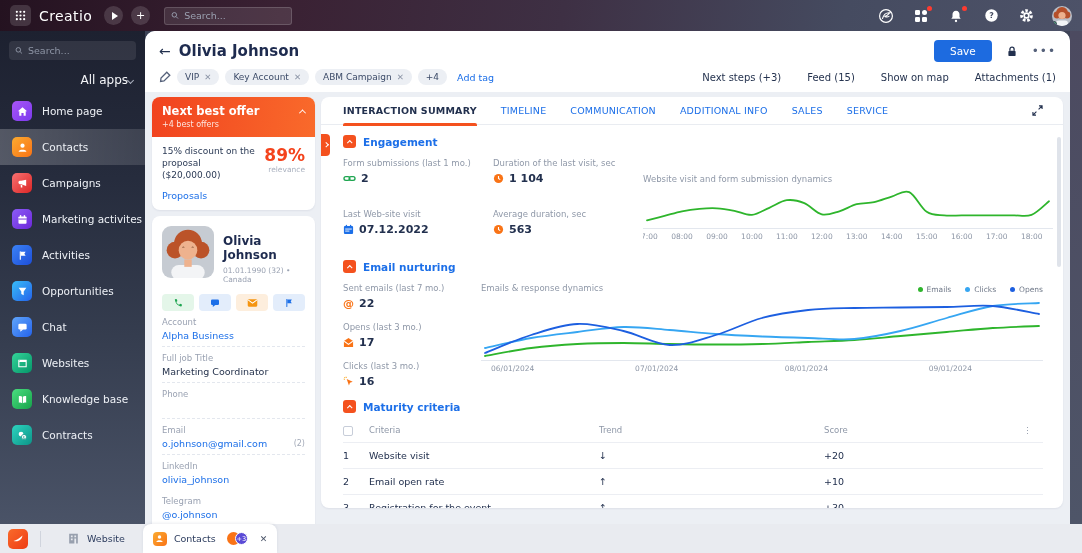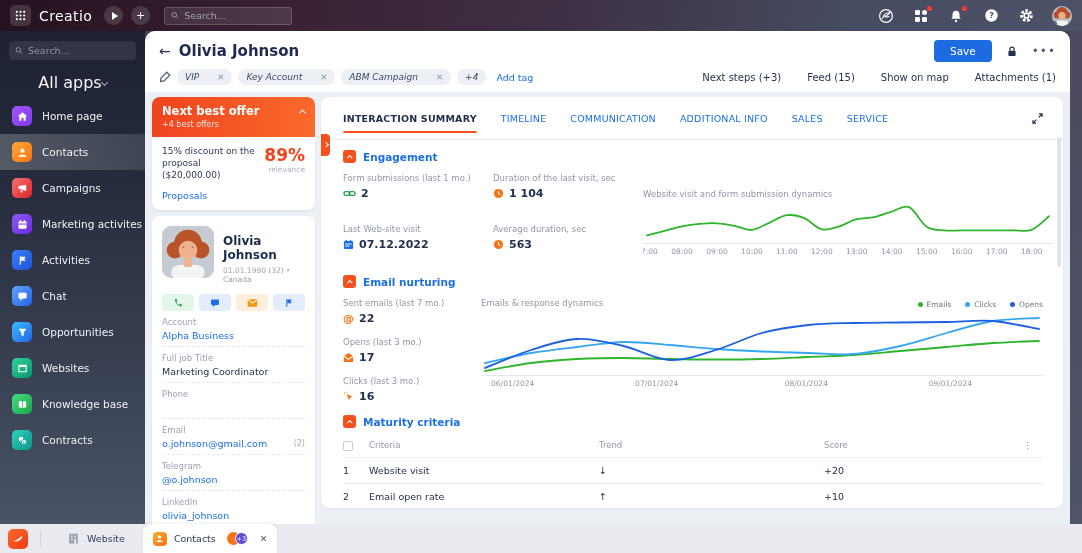--- a/index.html
+++ b/index.html
@@ -26,22 +26,22 @@
   .greendot { position:absolute; bottom:-1px; left:-1px; width:6px; height:6px; border-radius:50%; background:#24c25e; border:1px solid #3c4154; }
   .tb-avatar { width:20px; height:20px; border-radius:50%; overflow:hidden; position:relative; }
 
   
   .sidebar { position:absolute; left:0; top:31px; width:145px; bottom:29px;
     background:linear-gradient(180deg,#1d2130 0%,#262c3d 30%,#353d4f 62%,#4a5367 100%); z-index:20; }
   .sb-search { margin:10px 9px 0 9px; height:19px; background:rgba(255,255,255,.09); border-radius:4px;
     display:flex; align-items:center; gap:5px; padding:0 6px; }
   .sb-search input { background:transparent; border:none; outline:none; color:#cfd3dd; font-size:9.5px; width:100%; font-family:inherit; }
   .sb-search input::placeholder { color:#8e95a5; }
-  .sb-allapps { display:flex; align-items:center; justify-content:center; margin:13px 12px 6px 12px;
-    color:#f4f5f8; font-size:16px; cursor:pointer; }
+  .sb-allapps { display:flex; align-items:center; justify-content:flex-end; margin:13px 12px 6px 12px;
+    color:#f4f5f8; font-size:12px; cursor:pointer; }
   .sb-item { display:flex; align-items:center; gap:10px; height:36px; padding:0 12px; cursor:pointer; }
   .sb-item.active { background:linear-gradient(90deg,rgba(255,255,255,.22),rgba(255,255,255,.12)); }
   .sb-tile { width:20px; height:20px; border-radius:5px; display:flex; align-items:center; justify-content:center; flex:0 0 auto; }
   .sb-label { color:#eef1f6; font-size:10.5px; white-space:nowrap; }
   .c-home{background:linear-gradient(135deg,#a855f7,#7c3aed);} .c-contacts{background:linear-gradient(135deg,#fbab30,#f97316);}
   .c-leads{background:linear-gradient(135deg,#f063a4,#db2777);} .c-camp{background:linear-gradient(135deg,#f87171,#dc2626);}
   .c-mark{background:linear-gradient(135deg,#8b5cf6,#6d28d9);} .c-act{background:linear-gradient(135deg,#3b82f6,#1d4ed8);}
   .c-opp{background:linear-gradient(135deg,#38bdf8,#2563eb);} .c-chat{background:linear-gradient(135deg,#60a5fa,#2563eb);}
   .c-web{background:linear-gradient(135deg,#34d399,#059669);} .c-kb{background:linear-gradient(135deg,#4ade80,#16a34a);}
   .c-con{background:linear-gradient(135deg,#2dd4bf,#0d9488);}
@@ -55,21 +55,21 @@
     border-radius:10px 10px 0 0; overflow:hidden; z-index:10; }
   .m-header { background:#fff; height:61px; padding:9px 14px 0 14px; border-radius:10px 10px 0 0; }
   .mh-row1 { display:flex; align-items:center; }
   .back { font-size:14px; color:#22304e; cursor:pointer; margin-right:8px; }
   .title { font-size:15px; font-weight:bold; color:#1e2b4f; }
   .mh-actions { margin-left:auto; display:flex; align-items:center; gap:14px; }
   .save-btn { background:#1d6be0; color:#fff; border:none; border-radius:4px; font-size:10.5px; padding:5px 16px;
     font-family:inherit; cursor:pointer; font-weight:500; }
   .dots { color:#55617a; font-size:12px; letter-spacing:1px; cursor:pointer; }
   .mh-row2 { display:flex; align-items:center; margin-top:7px; gap:6px; }
-  .pill { background:#eceff4; border-radius:9px; font-size:9px; color:#3c4b68; padding:3px 8px; display:flex; gap:18px; align-items:center; cursor:pointer;font-style:italic; }
+  .pill { background:#eceff4; border-radius:9px; font-size:9px; color:#3c4b68; padding:3px 8px; display:flex; gap:5px; align-items:center; cursor:pointer; }
   .pill .x { color:#8b94a6; font-size:8.5px; }
   .addtag { color:#1c6fe8; font-size:9.5px; margin-left:4px; cursor:pointer; }
   .mh-links { margin-left:auto; display:flex; gap:26px; font-size:10px; color:#25334f; }
   .mh-links span { cursor:pointer; }
 
   
   .content { position:absolute; top:61px; left:0; right:0; bottom:0; padding:5px 7px 16px 7px; display:flex; gap:6px; }
   .leftcol { width:163px; flex:0 0 auto; display:flex; flex-direction:column; gap:6px; }
   .card { background:#fff; border-radius:8px; box-shadow:0 1px 2px rgba(30,43,79,.07); }
 
@@ -101,21 +101,21 @@
   .p-field { border-bottom:1px dashed #e3e7ee; padding:6px 0 5px 0; }
   .p-field.nb { border-bottom:none; }
   .f-label { font-size:8.5px; color:#9aa2b2; }
   .f-value { font-size:9.5px; color:#26334d; margin-top:3px; min-height:11px; display:flex; align-items:center; }
   .f-value.link { color:#1c6fe8; cursor:pointer; }
   .f-suffix { margin-left:auto; color:#a4abb9; font-size:8px; }
 
   
   .rightcard { flex:1; background:#fff; border-radius:8px; box-shadow:0 1px 2px rgba(30,43,79,.07);
     position:relative; overflow:hidden; }
-  .tabs { display:flex; align-items:center; gap:24px; padding:0 20px 0 22px; height:43px; border-bottom:1px solid #e9ecf1; }
+  .tabs { display:flex; align-items:center; gap:24px; padding:0 20px 0 22px; height:28px; border-bottom:1px solid #e9ecf1; }
   .tab { font-size:9.5px; letter-spacing:.2px; color:#1c6fe8; cursor:pointer; height:30px; display:flex; align-items:center; position:relative; font-weight:500; }
   .tab.active { color:#22304e; font-weight:bold; }
   .tab.active::after { content:""; position:absolute; left:0; right:0; bottom:0; height:2.5px; background:#f4511e; border-radius:2px 2px 0 0; }
   .expand { margin-left:auto; cursor:pointer; display:flex; }
   .sidetab { position:absolute; left:0; top:37px; width:9px; height:22px; background:#f4511e; border-radius:0 4px 4px 0;
     display:flex; align-items:center; justify-content:center; color:#fff; cursor:pointer; z-index:3; }
   .sidetab .chev { width:3.5px; height:3.5px; border-width:1.5px; }
 
   .section { padding:10px 20px 0 22px; }
   .sec-head { display:flex; align-items:center; gap:7px; cursor:pointer; }
@@ -298,35 +298,35 @@
     <div class="sb-item">
       <span class="sb-tile c-act">
           <svg width="11" height="11" viewBox="0 0 12 12">
             <rect x="3" y="1.4" width="1.2" height="9.2" rx=".6" fill="#fff"></rect>
             <path d="M4.2 2 h5.2 L8 4.2 L9.4 6.4 H4.2 Z" fill="#fff"></path>
           </svg>
         </span>
       <span class="sb-label">Activities</span>
     </div>
     <div class="sb-item">
+      <span class="sb-tile c-opp">
+          <svg width="11" height="11" viewBox="0 0 12 12">
+            <path d="M1.8 2 H10.2 L7.3 6 V10.2 L4.7 8.8 V6 Z" fill="#fff"></path>
+          </svg>
+        </span>
+      <span class="sb-label">Opportunities</span>
+    </div>
+    <div class="sb-item">
       <span class="sb-tile c-chat">
           <svg width="11" height="11" viewBox="0 0 12 12">
             <rect x="1.5" y="1.8" width="9" height="6.4" rx="1.4" fill="#fff"></rect>
             <path d="M3.6 8 v2.6 L7 8 Z" fill="#fff"></path>
           </svg>
         </span>
       <span class="sb-label">Chat</span>
-    </div>
-    <div class="sb-item">
-      <span class="sb-tile c-opp">
-          <svg width="11" height="11" viewBox="0 0 12 12">
-            <path d="M1.8 2 H10.2 L7.3 6 V10.2 L4.7 8.8 V6 Z" fill="#fff"></path>
-          </svg>
-        </span>
-      <span class="sb-label">Opportunities</span>
     </div>
     <div class="sb-item">
       <span class="sb-tile c-web">
           <svg width="11" height="11" viewBox="0 0 12 12">
             <path fill-rule="evenodd" d="M1.4 1.8 h9.2 v8.4 H1.4 Z M2.6 4.4 h6.8 v4.6 H2.6 Z" fill="#fff"></path>
             <circle cx="2.6" cy="3.1" r=".5" fill="#059669"></circle>
           </svg>
         </span>
       <span class="sb-label">Websites</span>
     </div>
@@ -472,27 +472,27 @@
           <div class="f-label">Phone</div>
           <div class="f-value"></div>
         </div>
         <div class="p-field">
           <div class="f-label">Email</div>
           <div class="f-value">
               <span class="f-value link" style="margin:0;min-height:0">o.johnson@gmail.com</span>
               <span class="f-suffix">(2)</span>
             </div>
         </div>
+        <div class="p-field nb">
+          <div class="f-label">LinkedIn</div>
+          <div class="f-value link">olivia_johnson</div>
+        </div>
         <div class="p-field">
           <div class="f-label">Telegram</div>
           <div class="f-value link">@o.johnson</div>
-        </div>
-        <div class="p-field nb">
-          <div class="f-label">LinkedIn</div>
-          <div class="f-value link">olivia_johnson</div>
         </div>
 
       </div>
 
     </div>
 
     <div class="rightcard">
       <div class="sidetab">
           <span class="chev right"></span>
         </div>

